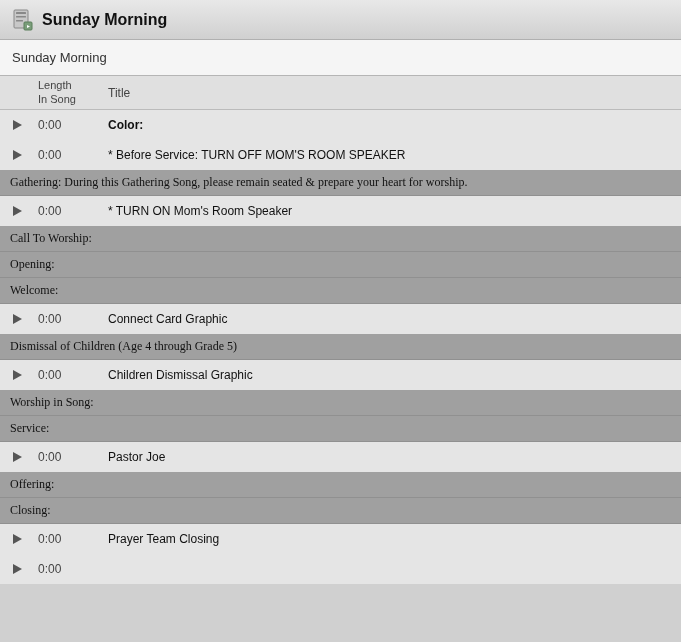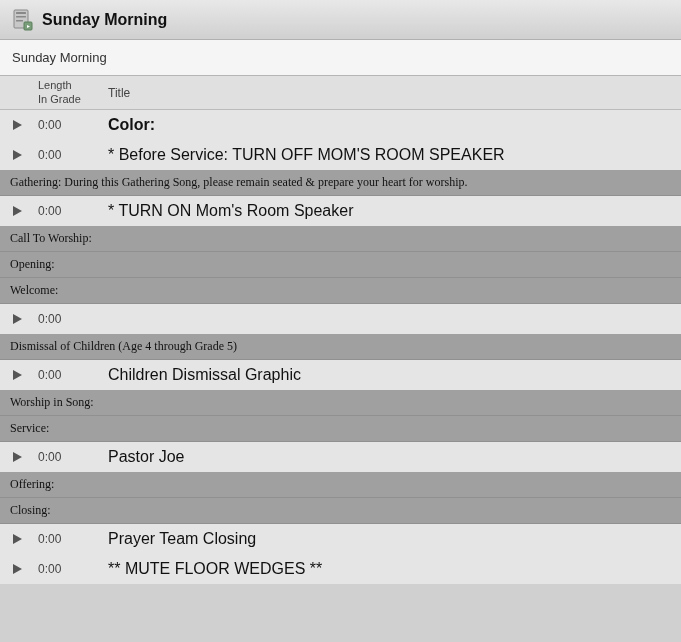--- a/index.html
+++ b/index.html
@@ -105,21 +105,21 @@
 
     .item-time {
       width: 70px;
       flex-shrink: 0;
       font-size: 12px;
       color: #444;
     }
 
     .item-title {
       flex: 1;
-      font-size: 16px;
+      font-size: 12px;
       color: #111;
     }
 
     .item-title.bold {
       font-weight: 600;
     }
 
     .section-header {
       background: #a0a0a0;
       padding: 5px 8px 5px 10px;
@@ -147,21 +147,21 @@
 <div class="subtitle-bar">
   <span>Sunday Morning</span>
 </div>
 
 <div class="content">
 
   <div class="table-header">
     <div class="play-btn-cell"></div>
     <div class="col-length">
       <div>Length</div>
-      <div>In Grade</div>
+      <div>In Song</div>
     </div>
     <div class="col-title">Title</div>
   </div>
 
   <div id="rows-container">
       <div class="item-row">
         <div class="play-btn-cell">
           <div class="play-btn">
             <div class="play-triangle"></div>
           </div>
@@ -191,20 +191,21 @@
       <div class="section-header">Call To Worship:</div>
       <div class="section-header">Opening:</div>
       <div class="section-header">Welcome:</div>
       <div class="item-row">
         <div class="play-btn-cell">
           <div class="play-btn">
             <div class="play-triangle"></div>
           </div>
         </div>
         <div class="item-time">0:00</div>
+        <div class="item-title">Connect Card Graphic</div>
       </div>
       <div class="section-header">Dismissal of Children (Age 4 through Grade 5)</div>
       <div class="item-row">
         <div class="play-btn-cell">
           <div class="play-btn">
             <div class="play-triangle"></div>
           </div>
         </div>
         <div class="item-time">0:00</div>
         <div class="item-title">Children Dismissal Graphic</div>
@@ -231,17 +232,16 @@
         <div class="item-time">0:00</div>
         <div class="item-title">Prayer Team Closing</div>
       </div>
       <div class="item-row">
         <div class="play-btn-cell">
           <div class="play-btn">
             <div class="play-triangle"></div>
           </div>
         </div>
         <div class="item-time">0:00</div>
-        <div class="item-title">** MUTE FLOOR WEDGES **</div>
       </div>
     </div>
 
 </div>
 
 </body></html>

